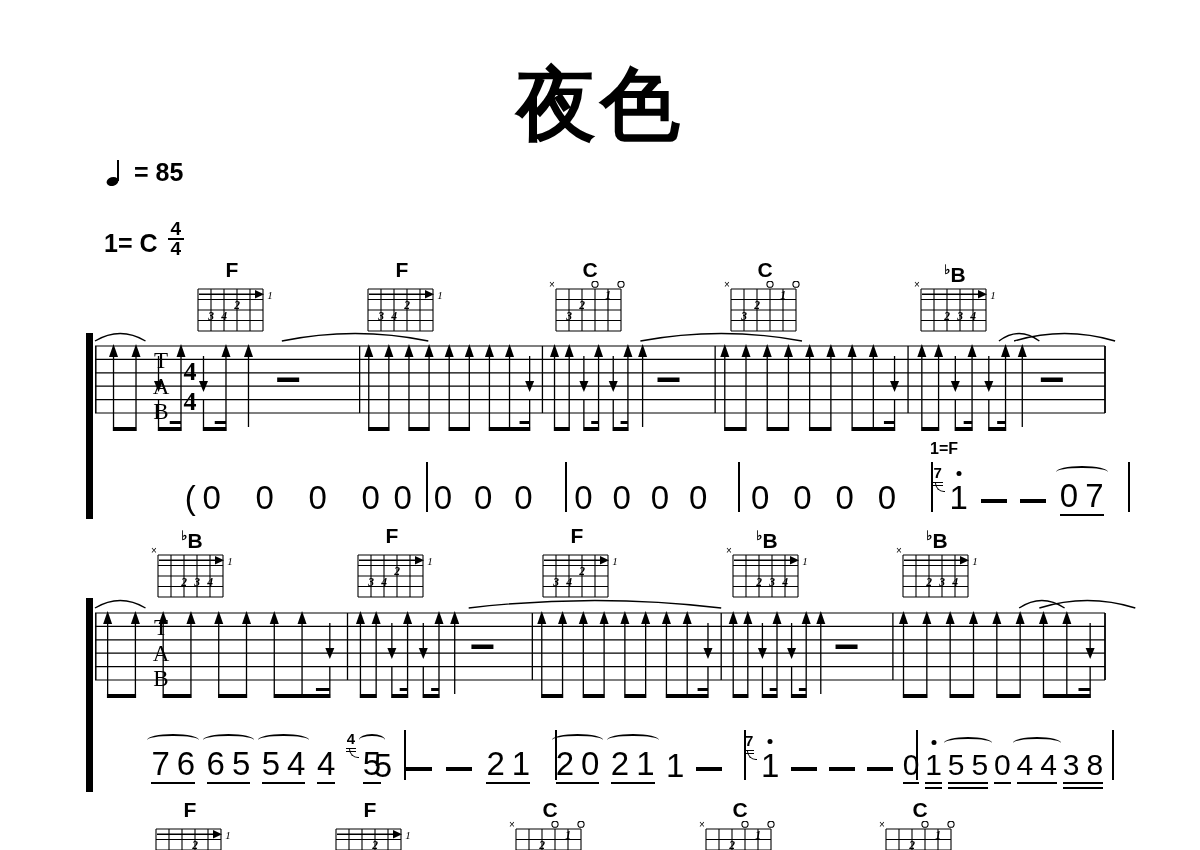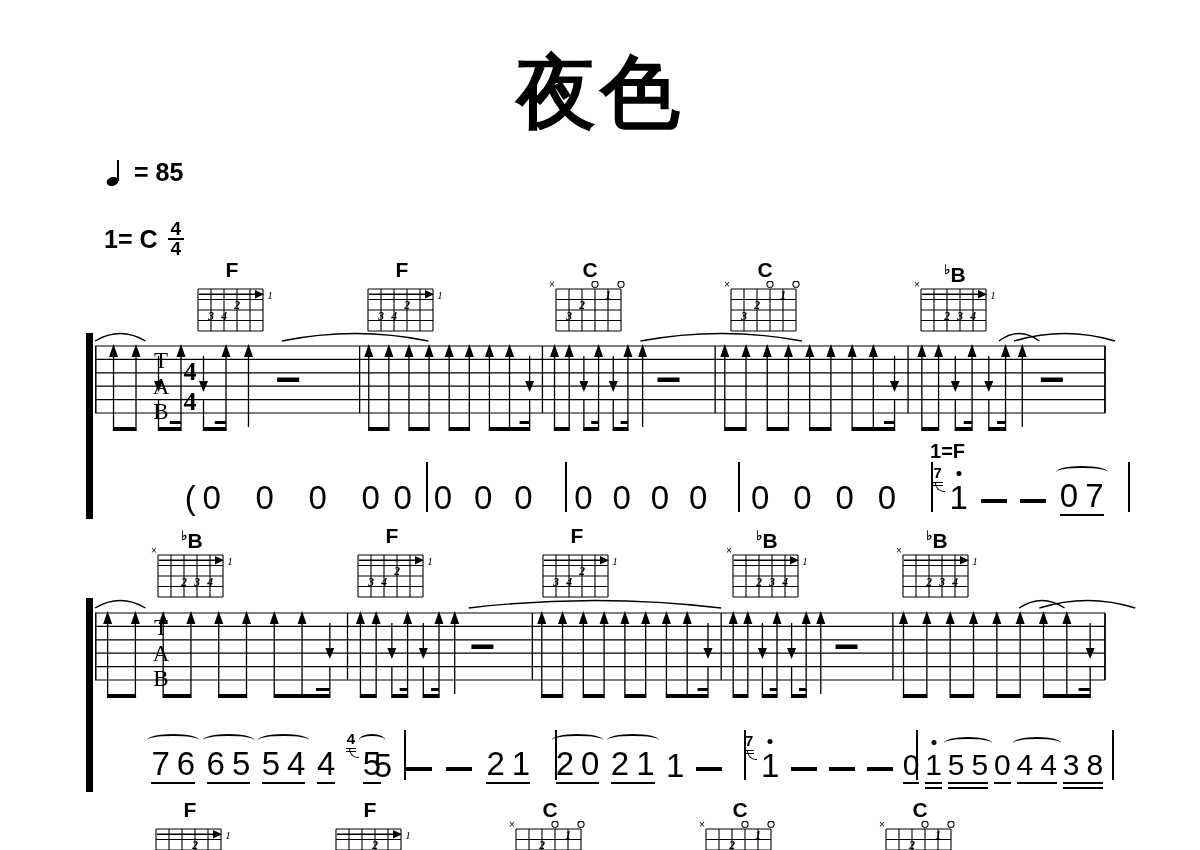--- a/index.html
+++ b/index.html
@@ -1,24 +1,24 @@
 <!DOCTYPE html>
 <html><head>
 <meta charset="utf-8">
 <style>
   html,body{margin:0;padding:0;background:#fff}
   .sheet{position:relative;width:1200px;height:850px;background:#fff;color:#000;
          font-family:"Liberation Sans",sans-serif;overflow:hidden}
-  .title{position:absolute;top:40px;left:0;right:0;margin:0;text-align:center;
+  .title{position:absolute;top:40px;left:0;right:0;margin:12px;text-align:center;
          font-size:80px;font-weight:bold;letter-spacing:4px}
   .subtitle{position:absolute;top:140px;left:0;right:0;text-align:center;
          font-size:26px;font-weight:bold;letter-spacing:1px}
   .tempo{position:absolute;left:106px;top:156px;display:flex;align-items:center;gap:12px;
          font-size:25px;font-weight:bold}
-  .keysig{position:absolute;left:104px;top:220px;display:flex;align-items:center;gap:10px;
+  .keysig{position:absolute;left:104px;top:220px;display:flex;align-items:flex-end;gap:10px;
          font-size:25px;font-weight:bold}
   .frac{display:inline-flex;flex-direction:column;align-items:center;font-size:19px;
         line-height:18px;font-weight:bold}
   .frac .ft{border-bottom:2.5px solid #000;padding:0 3px}
   .credits{position:absolute;left:948px;top:181px;font-size:23px;font-weight:bold;line-height:28px}
   .chord-row{position:absolute;left:0;top:0;width:100%;height:0}
   .chord{position:absolute;transform:translateX(-50%);width:120px;text-align:center}
   .chord .cname{font-size:21px;font-weight:bold;height:23px;line-height:23px}
   .chord .cname sup{font-size:13px}
   .sysbar{position:absolute;width:7px;background:#000}
@@ -35,21 +35,21 @@
   .dot{position:absolute;top:-10px;left:50%;transform:translateX(-50%);
        width:5px;height:5px;border-radius:50%;background:#000}
   .grace{position:absolute;left:-17px;top:-16px;font-size:15px;font-weight:bold;
          border-bottom:4px double #000;padding:0 1px;line-height:1.1}
   .grace::after{content:"";position:absolute;left:3px;top:100%;width:9px;height:9px;
          border-left:1.6px solid #000;border-bottom:1.6px solid #000;border-bottom-left-radius:9px}
   .gpad{margin-left:16px}
   .tarc{position:absolute;left:-4px;right:-4px;top:-13px;height:10px;
         border-top:2px solid #000;border-radius:50% 50% 0 0}
   .jdash{width:26px;height:4.5px;background:#000;margin-bottom:13px}
-  .kchange{position:absolute;font-size:20px;font-weight:bold;top:-20px}
+  .kchange{position:absolute;font-size:16px;font-weight:bold;top:-20px}
 </style>
 </head>
 <body>
 
 <div class="sheet">
 
   <h1 class="title">夜色</h1>
 
   <div class="tempo">
     <svg width="16" height="32">

